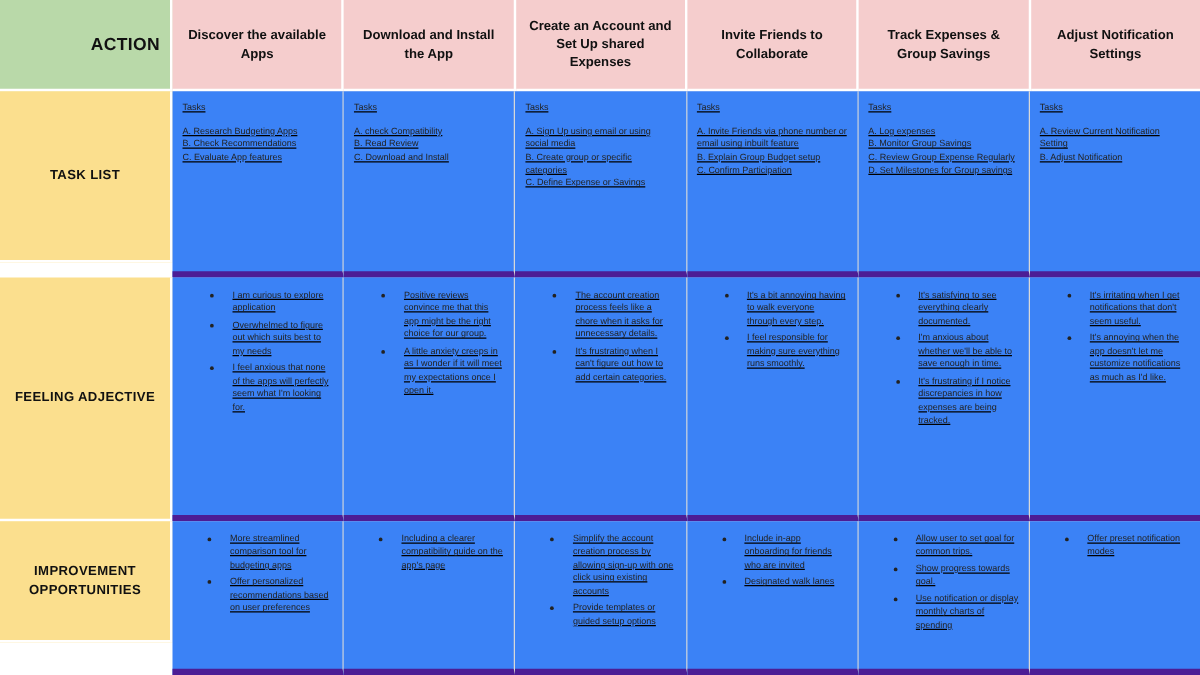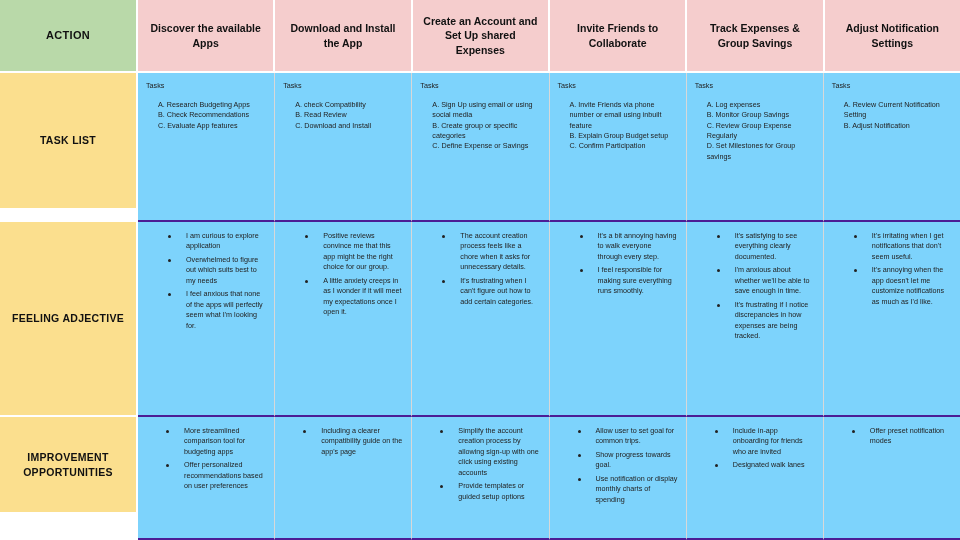--- a/index.html
+++ b/index.html
@@ -42,21 +42,22 @@
     padding: 4px 8px;
     border-right: 2px solid #ffffff;
     border-bottom: 2px solid #ffffff;
   }
 
   
   .header-row { height: 73px; }
   .header-row .row-header {
     background: #b9d9a9;
     height: 73px;
-    font-size: 11px;
+    font-size: 14px;
+    justify-content: flex-end;
   }
   .stage-cell {
     flex: 1 1 0;
     background: #f5cdcd;
     display: flex;
     align-items: center;
     justify-content: center;
     text-align: center;
     font-weight: bold;
     font-size: 10.5px;
@@ -72,39 +73,39 @@
   .body-row .row-header { background: #fbdf8e; }
   .row-tasks { height: 149px; }
   .row-tasks .row-header { height: 137px; }
   .row-feeling { height: 195px; }
   .row-feeling .row-header { height: 195px; }
   .row-improve { height: 123px; }
   .row-improve .row-header { height: 97px; }
 
   .body-cell {
     flex: 1 1 0;
-    background: #7dd3fc;
+    background: #3b82f6;
     border-right: 1px solid #d8d8d8;
-    border-bottom: 2px solid #4c1d95;
+    border-bottom: 5px solid #4c1d95;
     padding: 9px 8px 6px 8px;
     overflow: hidden;
+    text-decoration: underline;
   }
   .body-cell:last-child { border-right: none; }
 
   .tasks-label {
     font-size: 7.2px;
     color: #222222;
     margin: 0 0 9px 0;
     line-height: 1.2;
   }
   .tasks-lines {
     font-size: 7.2px;
     color: #222222;
     line-height: 1.45;
-    margin-left: 12px;
   }
   .tasks-lines div { margin: 0; }
 
   ul.bullets {
     margin: 0;
     padding: 0 0 0 22px;
     list-style: none;
   }
   ul.bullets li {
     position: relative;
@@ -285,33 +286,33 @@
 
     <div class="body-cell">
       <ul class="bullets">
         <li>Simplify the account creation process by allowing sign-up with one click using existing accounts</li>
         <li>Provide templates or guided setup options</li>
       </ul>
     </div>
 
     <div class="body-cell">
       <ul class="bullets">
+        <li>Include in-app onboarding for friends who are invited</li>
+        <li>Designated walk lanes</li>
+      </ul>
+    </div>
+
+    <div class="body-cell">
+      <ul class="bullets">
         <li>Allow user to set goal for common trips.</li>
         <li>Show progress towards goal.</li>
         <li>Use notification or display monthly charts of spending</li>
       </ul>
     </div>
 
     <div class="body-cell">
       <ul class="bullets">
-        <li>Include in-app onboarding for friends who are invited</li>
-        <li>Designated walk lanes</li>
-      </ul>
-    </div>
-
-    <div class="body-cell">
-      <ul class="bullets">
         <li>Offer preset notification modes</li>
       </ul>
     </div>
   </div>
 
 </div>
 
 </body></html>

